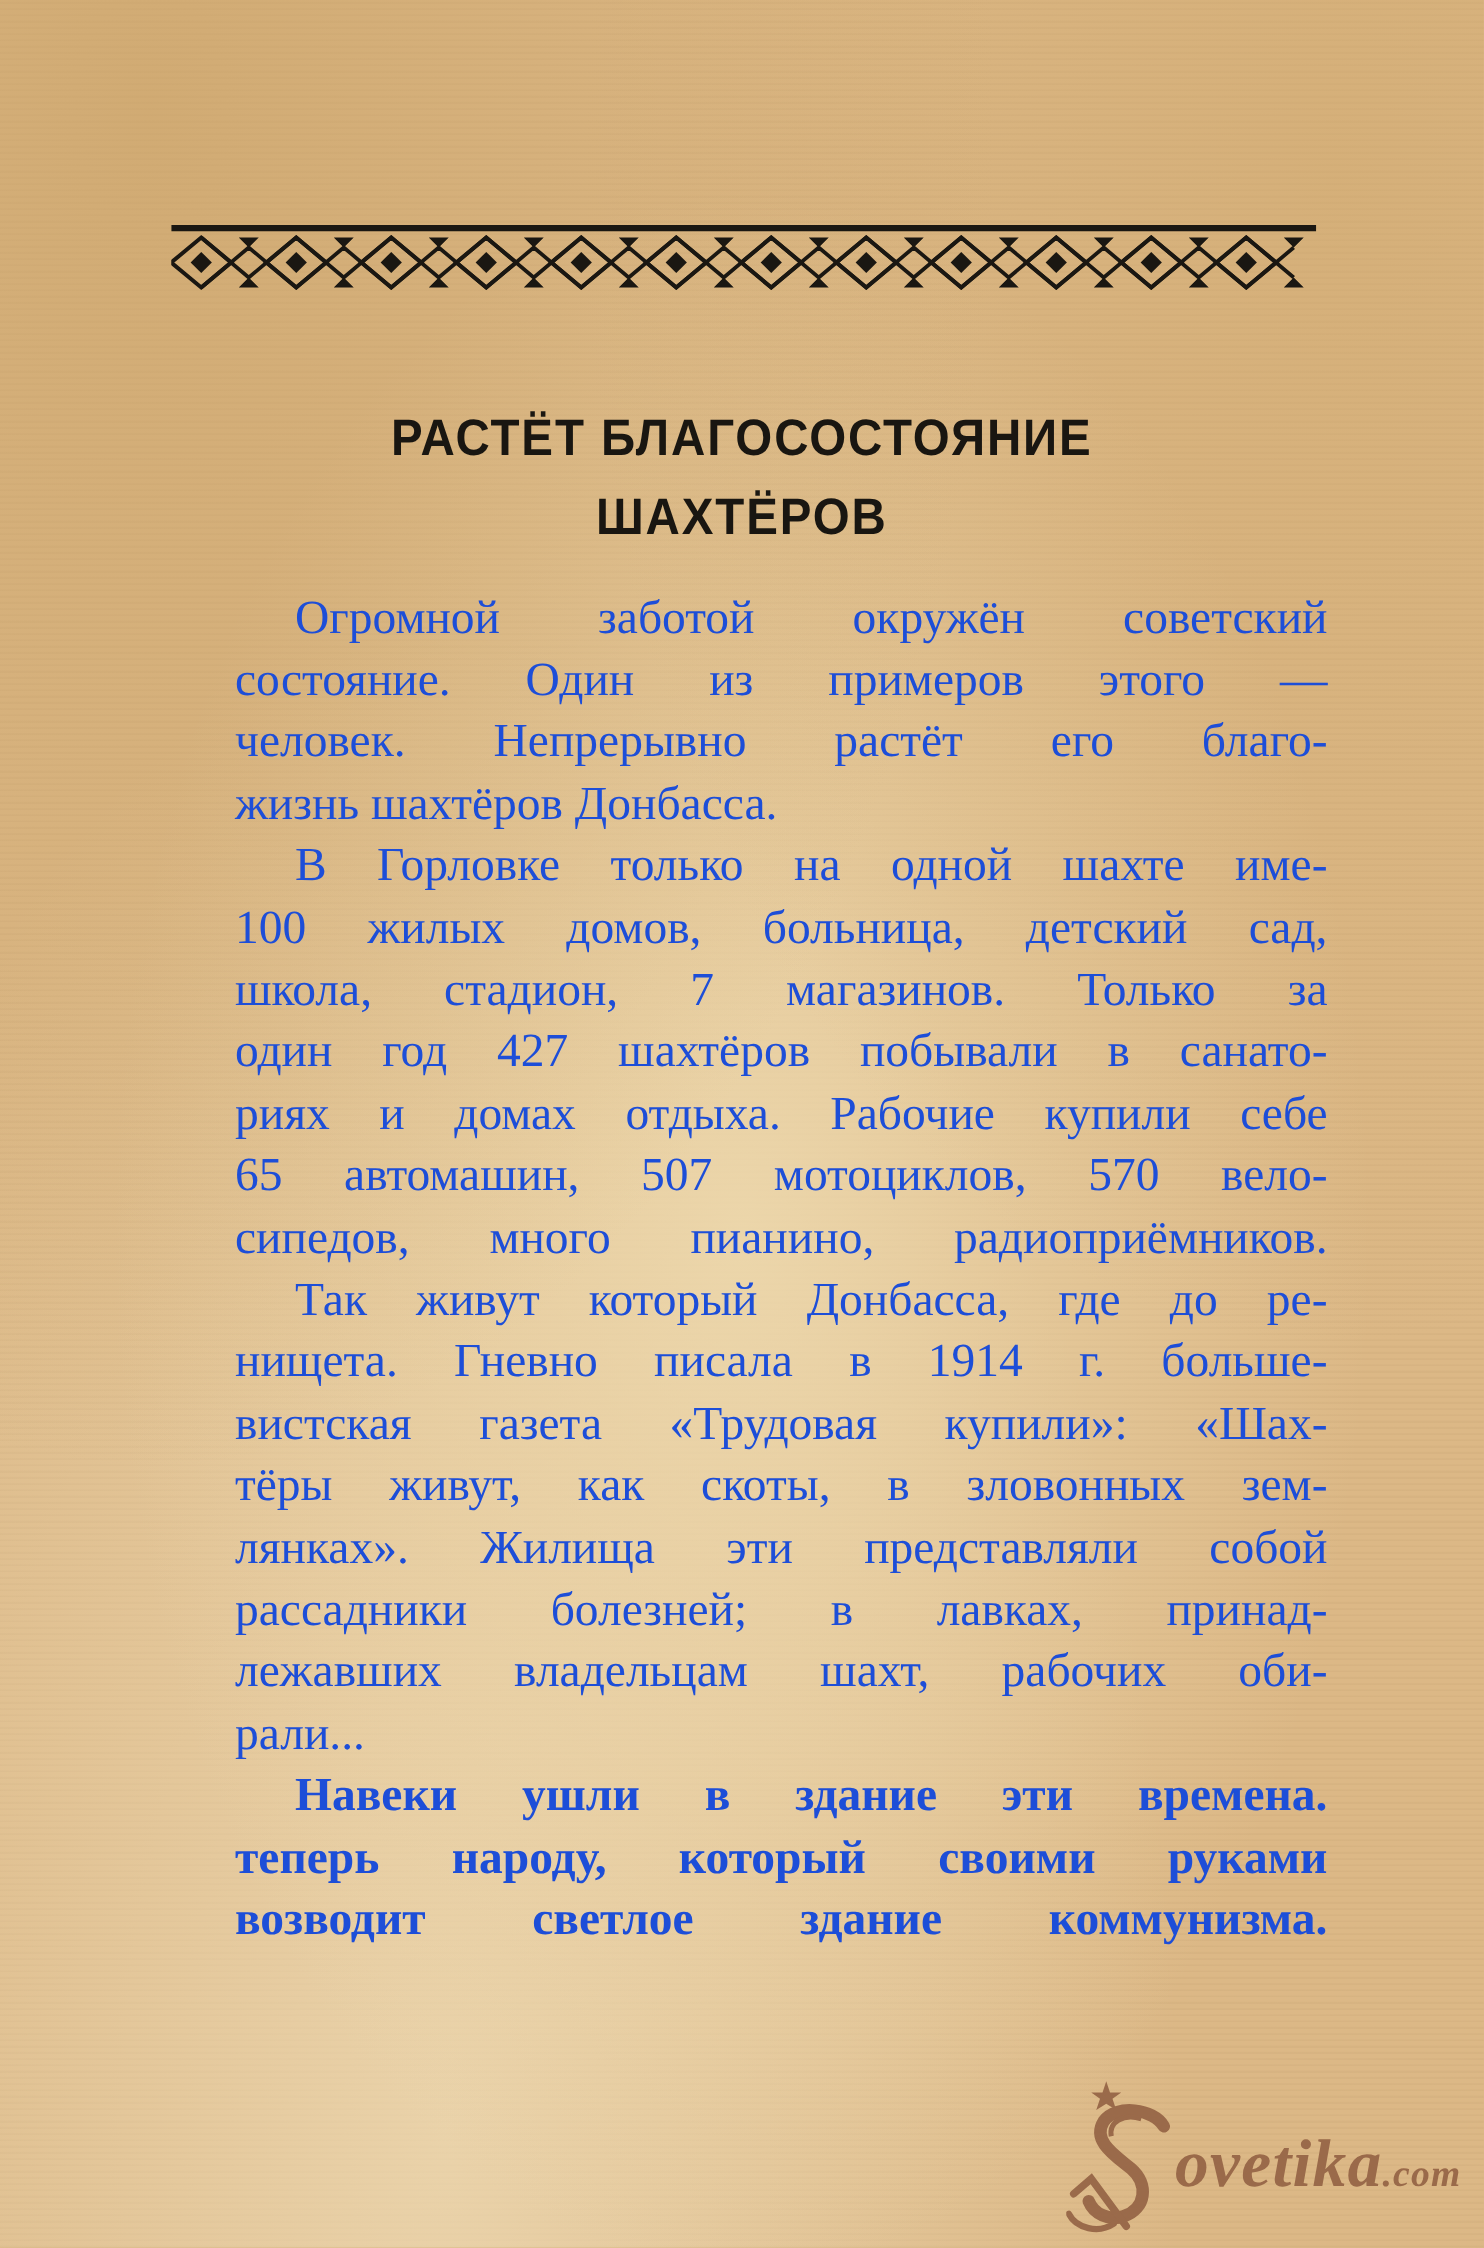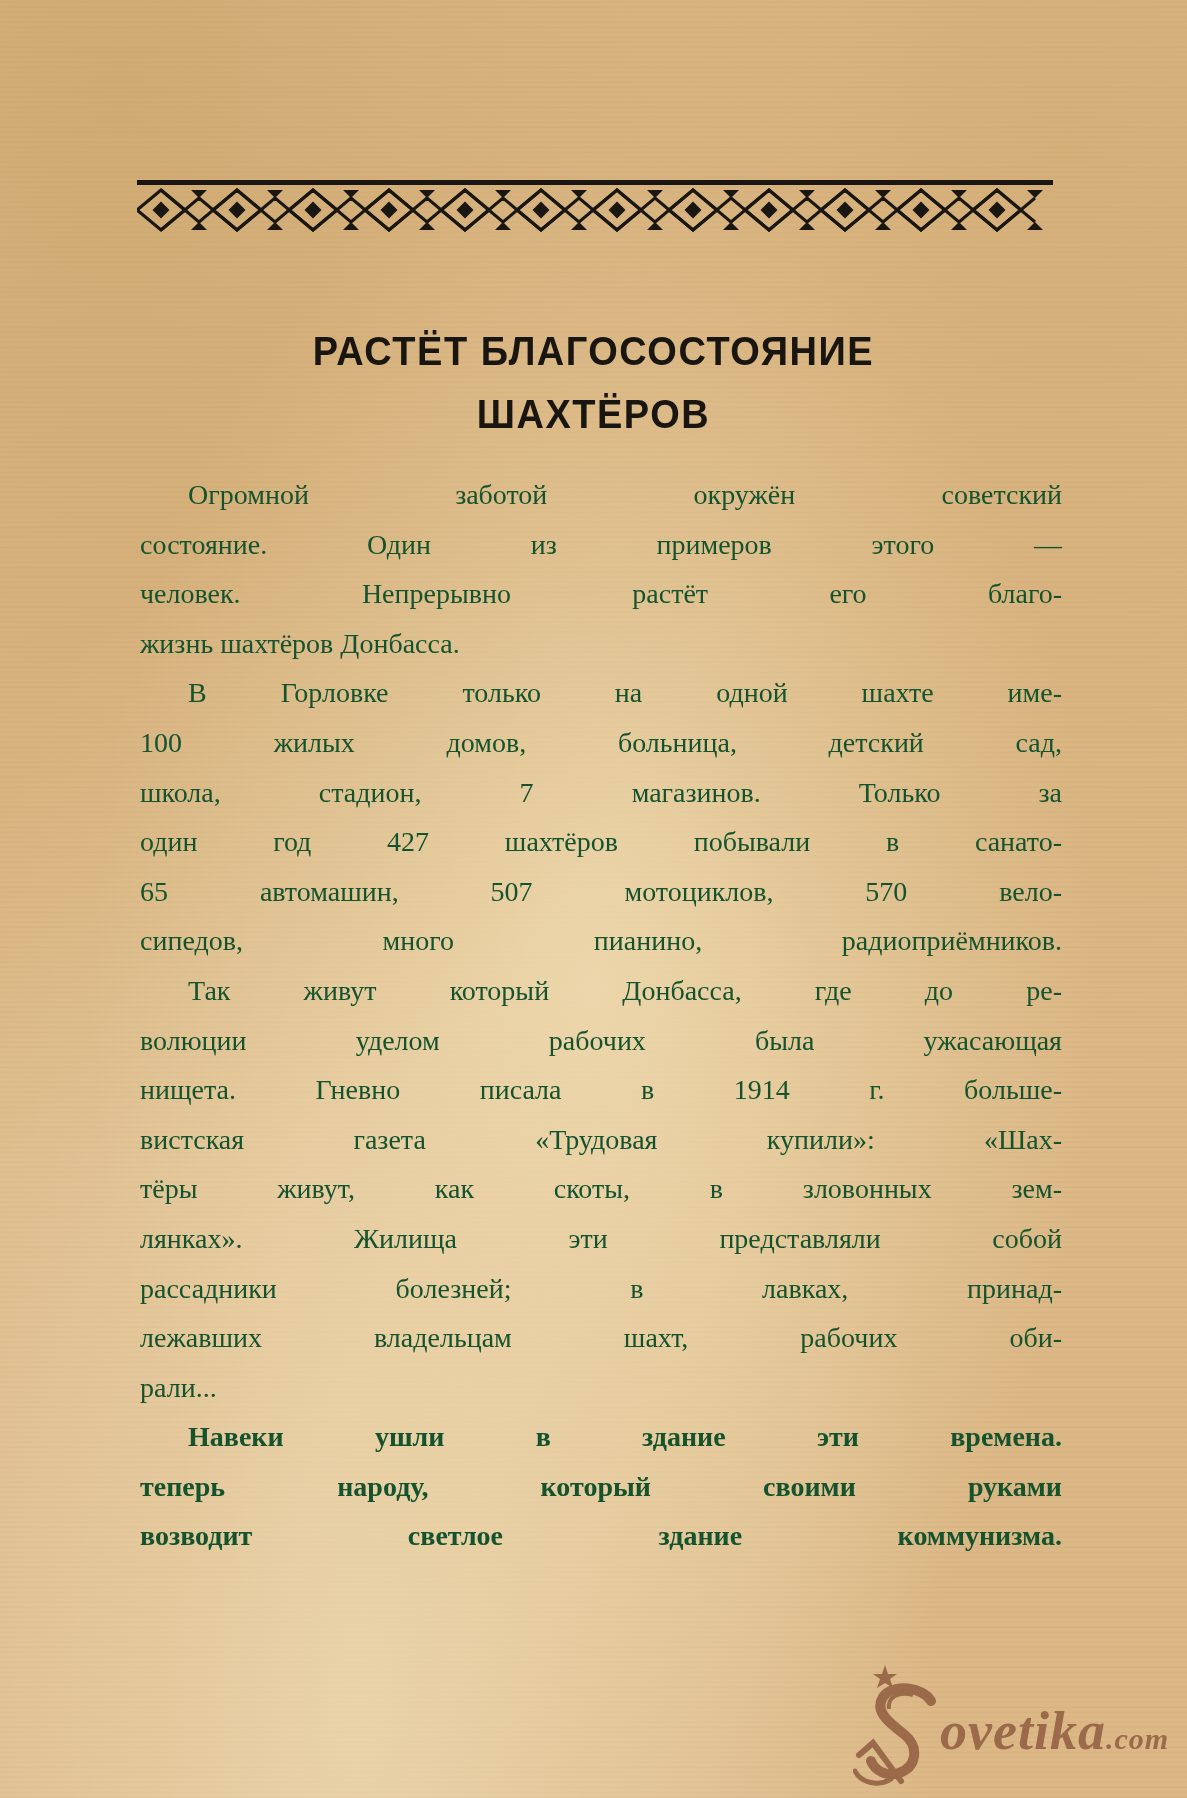--- a/index.html
+++ b/index.html
@@ -24,24 +24,25 @@
     font-family: "Liberation Sans", sans-serif; font-weight: bold;
     font-size: 38px; letter-spacing: 1.5px; color: #191611;
     transform: scaleY(1.08);
   }
   .title.l1 { top: 330px; }
   .title.l2 { top: 393px; }
   .body-text {
     position: absolute; left: 140px; top: 470px; width: 922px;
   }
   .line {
-    height: 49.6px; line-height: 49.6px; font-size: 28px;
+    height: 49.6px; line-height: 49.6px; font-size: 38px;
     white-space: nowrap; text-align: justify; text-align-last: justify;
     transform-origin: left center;
-    color: #14532d;
+    color: #1d4ed8;
+    margin-left: 48px;
   }
   .line.indent { padding-left: 48px; }
   .line.last { text-align-last: left; }
   .line.heavy { font-weight: bold; }
   .watermark {
     position: absolute; left: 845px; top: 1655px; width: 330px; height: 130px;
   }
   .wm-text {
     position: absolute; left: 95px; top: 45px;
     font-family: "Liberation Serif", serif; font-style: italic; font-weight: bold;
@@ -117,26 +118,26 @@
     <div class="line indent">Огромной заботой окружён советский</div>
     <div class="line">состояние. Один из примеров этого —</div>
     <div class="line">человек. Непрерывно растёт его благо-</div>
     <div class="line last" style="transform: scaleX(1);">жизнь шахтёров Донбасса.</div>
   </div>
   <div>
     <div class="line indent">В Горловке только на одной шахте име-</div>
     <div class="line">100 жилых домов, больница, детский сад,</div>
     <div class="line">школа, стадион, 7 магазинов. Только за</div>
     <div class="line">один год 427 шахтёров побывали в санато-</div>
+    <div class="line">риях и домах отдыха. Рабочие купили себе</div>
     <div class="line">65 автомашин, 507 мотоциклов, 570 вело-</div>
     <div class="line">сипедов, много пианино, радиоприёмников.</div>
   </div>
   <div>
     <div class="line indent">Так живут который Донбасса, где до ре-</div>
-    <div class="line">волюции уделом рабочих была ужасающая</div>
     <div class="line">нищета. Гневно писала в 1914 г. больше-</div>
     <div class="line">вистская газета «Трудовая купили»: «Шах-</div>
     <div class="line">тёры живут, как скоты, в зловонных зем-</div>
     <div class="line">лянках». Жилища эти представляли собой</div>
     <div class="line">рассадники болезней; в лавках, принад-</div>
     <div class="line">лежавших владельцам шахт, рабочих оби-</div>
     <div class="line last" style="transform: scaleX(1);">рали...</div>
   </div>
   <div>
     <div class="line indent heavy">Навеки ушли в здание эти времена.</div>

